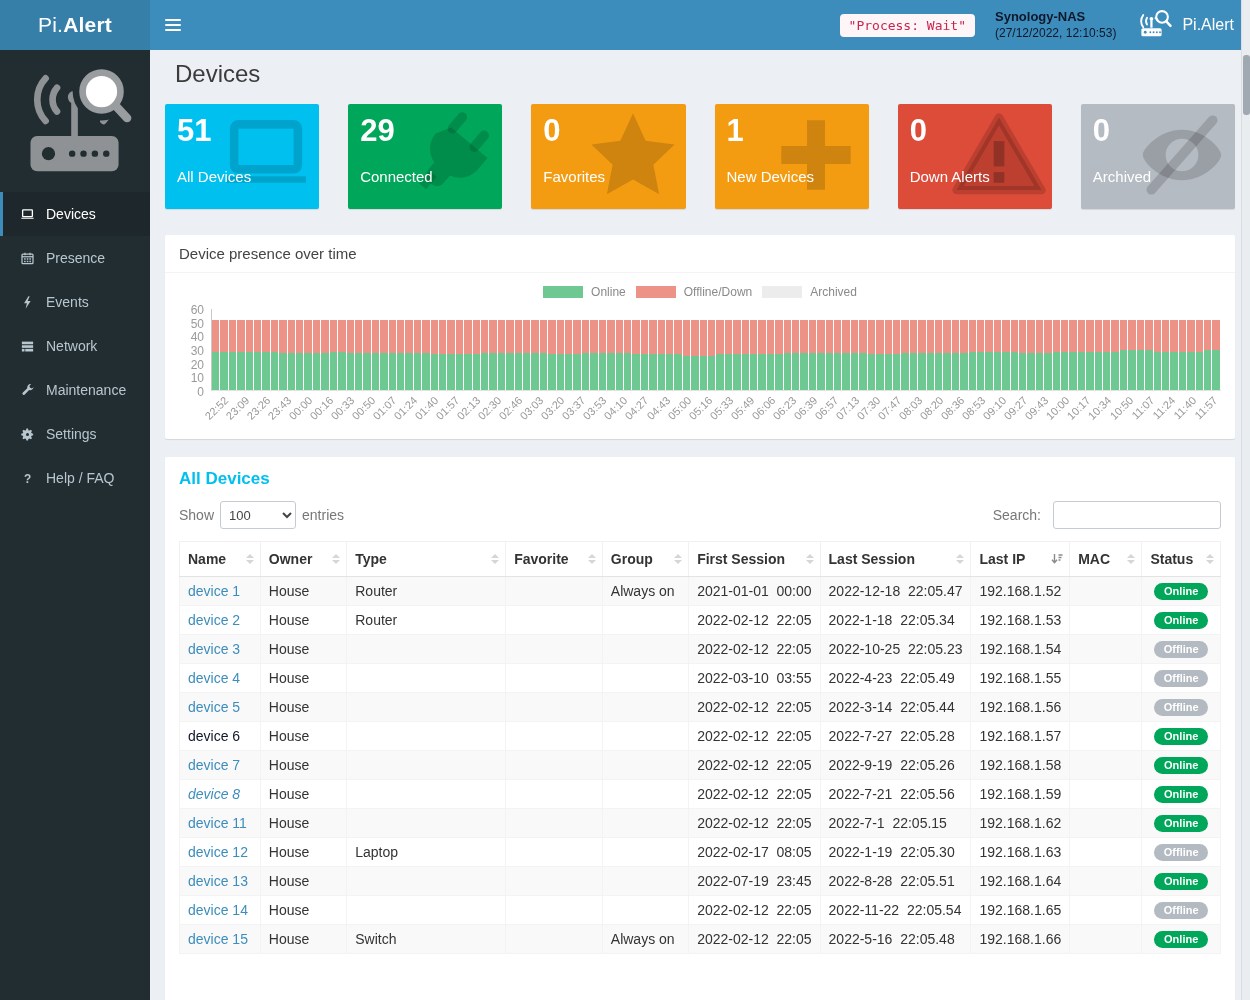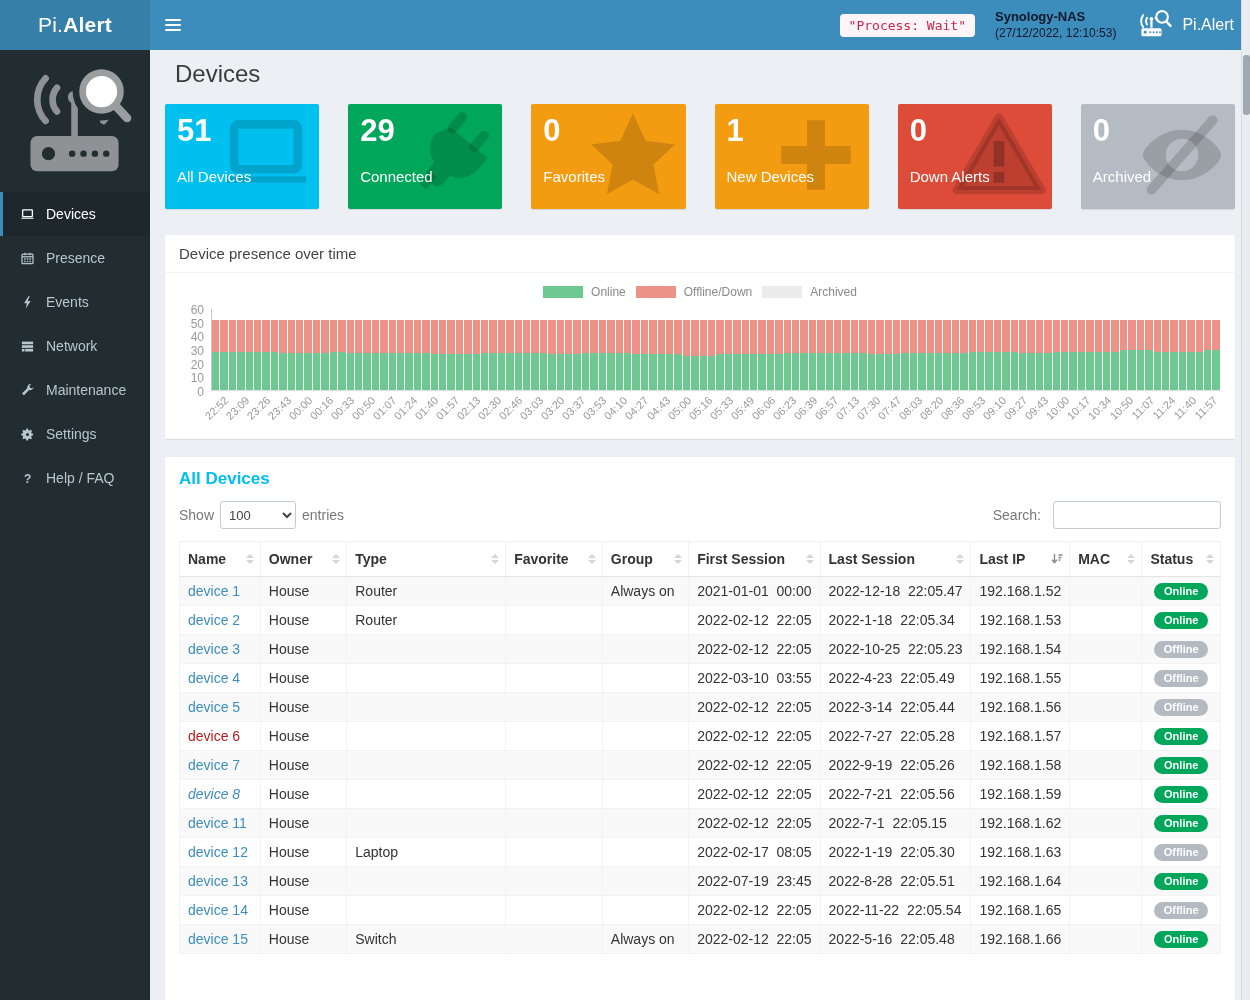--- a/index.html
+++ b/index.html
@@ -1072,21 +1072,21 @@
               <td></td>
               <td></td>
               <td></td>
               <td>2022-02-12  22:05</td>
               <td>2022-3-14  22:05.44</td>
               <td>192.168.1.56</td>
               <td></td>
               <td class="c-status"><span class="pill" style="background: rgb(180, 186, 193);">Offline</span></td>
             </tr>
             <tr>
-              <td><a class="devlink" style="color: #b91c1c;">device 6</a></td>
+              <td><a class="devlink" style="color: #0f172a;">device 6</a></td>
               <td>House</td>
               <td></td>
               <td></td>
               <td></td>
               <td>2022-02-12  22:05</td>
               <td>2022-7-27  22:05.28</td>
               <td>192.168.1.57</td>
               <td></td>
               <td class="c-status"><span class="pill" style="background: rgb(0, 166, 90);">Online</span></td>
             </tr>

